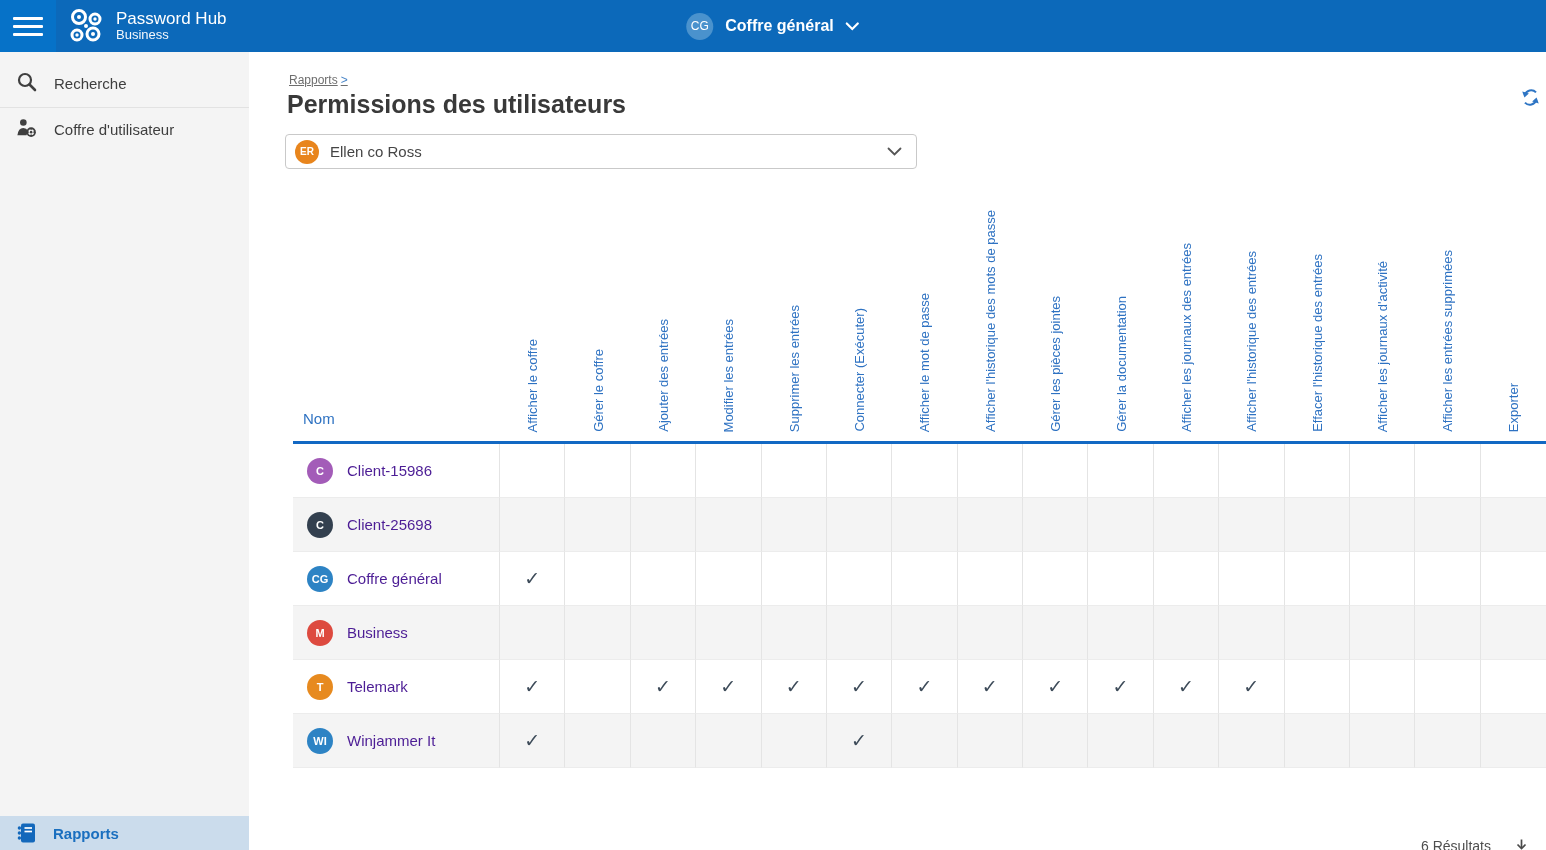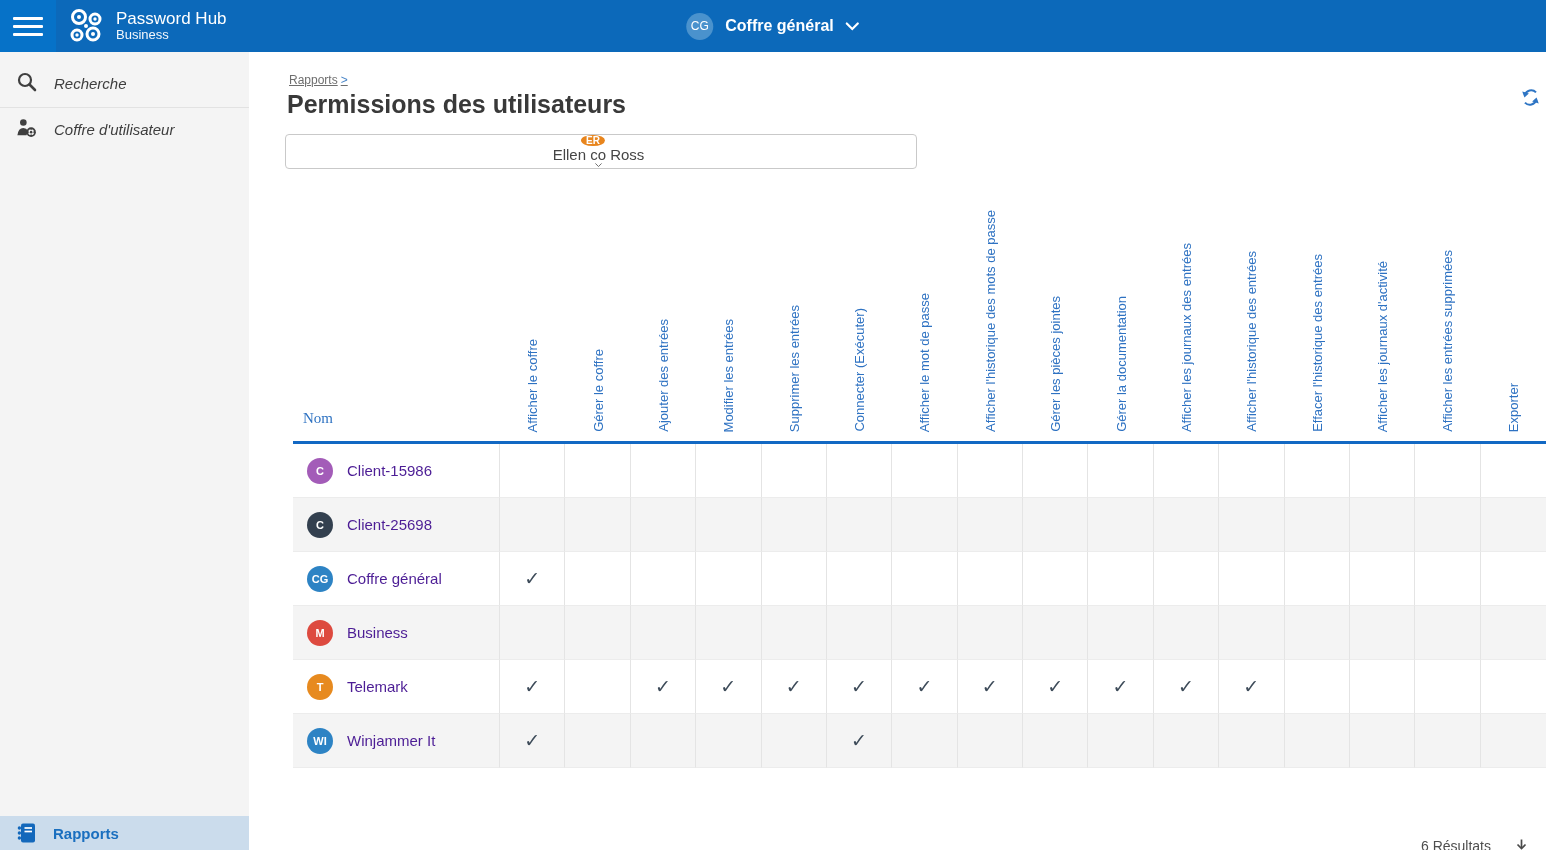--- a/index.html
+++ b/index.html
@@ -18,40 +18,40 @@
   .vault-switcher { position:absolute; left:50%; top:0; transform:translateX(-50%); height:52px; display:flex; align-items:center; gap:12px; cursor:pointer; }
   .vault-avatar { width:27px; height:27px; border-radius:50%; background:#4a92cd; color:#fff; font-size:12px; display:flex; align-items:center; justify-content:center; }
   .vault-label { color:#fff; font-size:16px; font-weight:600; }
   .topbar-right { position:absolute; right:8px; top:0; height:52px; display:flex; align-items:center; gap:22px; }
   .admin-btn { background:#3d9be9; color:#fff; border:none; border-radius:4px; font-size:15px; font-weight:600; padding:6px 14px; cursor:pointer; font-family:inherit; }
   .mail-btn { background:none; border:none; cursor:pointer; display:flex; }
 
   
   .sidebar { position:absolute; top:52px; left:0; bottom:0; width:249px; background:#f4f4f4; }
   .side-nav { padding-top:12px; }
-  .side-item { display:flex; align-items:center; gap:16px; height:38px; padding-left:16px; font-size:15px; color:#3e3e3e; cursor:pointer;font-style:italic; }
+  .side-item { display:flex; align-items:center; gap:16px; height:38px; padding-left:16px; font-size:15px; color:#3e3e3e; cursor:pointer; }
   .side-item svg { flex:0 0 auto; }
   .side-divider { border-bottom:1px solid #e2e2e2; margin-top:5px; margin-bottom:2px; }
   .side-bottom { position:absolute; bottom:0; left:0; width:100%; height:34px; background:#cbdcec; display:flex; align-items:center; gap:16px; padding-left:16px; font-size:15px; color:#1a6fbf; font-weight:600; cursor:pointer; }
 
   
   .main { position:absolute; top:52px; left:249px; right:0; bottom:0; background:#fff; }
   .breadcrumb { position:absolute; top:21px; left:40px; font-size:12px; color:#6e6e6e; cursor:pointer;text-decoration:underline; }
   .breadcrumb .crumb-sep { color:#4a86c8; margin-left:3px; }
   .page-title { position:absolute; top:38px; left:38px; font-size:25px; font-weight:600; color:#393939; }
   .refresh-btn { position:absolute; top:36px; right:6px; background:none; border:none; cursor:pointer; }
 
-  .user-select { position:absolute; top:82px; left:36px; width:632px; height:35px; background:#fff; border:1px solid #c9c9c9; border-radius:4px; display:flex; align-items:center; padding:0 14px 0 9px; cursor:pointer;flex-direction:column; }
+  .user-select { position:absolute; top:82px; left:36px; width:632px; height:35px; background:#fff; border:1px solid #c9c9c9; border-radius:4px; display:flex; align-items:center; padding:0 14px 0 9px; cursor:pointer; }
   .user-avatar { width:24px; height:24px; border-radius:50%; color:#fff; font-size:10px; font-weight:bold; display:flex; align-items:center; justify-content:center; margin-right:11px; }
   .user-label { font-size:15px; color:#454545; flex:1; }
 
   
   .matrix { position:absolute; top:128px; left:44px; width:1253px; display:grid; grid-template-columns:207px repeat(16, 1fr); }
   .hdr-cell { height:261px; display:flex; align-items:flex-end; justify-content:center; padding-bottom:9px; }
-  .hdr-name { justify-content:flex-start; padding-left:10px; padding-bottom:14px; font-size:15px; color:#2e72c2; cursor:pointer;font-family:Liberation Serif, serif; }
+  .hdr-name { justify-content:flex-start; padding-left:10px; padding-bottom:14px; font-size:15px; color:#2e72c2; cursor:pointer; }
   .col-label { writing-mode:vertical-rl; transform:rotate(180deg); font-size:13px; color:#2e72c2; white-space:nowrap; }
   .hdr-rule { grid-column:1 / -1; height:3px; background:#1268c3; }
   .cell { height:54px; border-right:1px solid #e4e4e4; border-bottom:1px solid #ececec; display:flex; align-items:center; justify-content:center; background:#fff; }
   .cell.last { border-right:none; }
   .cell.stripe { background:#f4f4f4; }
   .name-cell { justify-content:flex-start; padding-left:14px; gap:14px; }
   .row-avatar { width:26px; height:26px; border-radius:50%; color:#fff; font-size:11px; font-weight:bold; display:flex; align-items:center; justify-content:center; flex:0 0 auto; }
   .row-name { font-size:15px; color:#4c1d95; }
   .check { font-size:19px; color:#3d4b59; font-weight:bold; }
 

